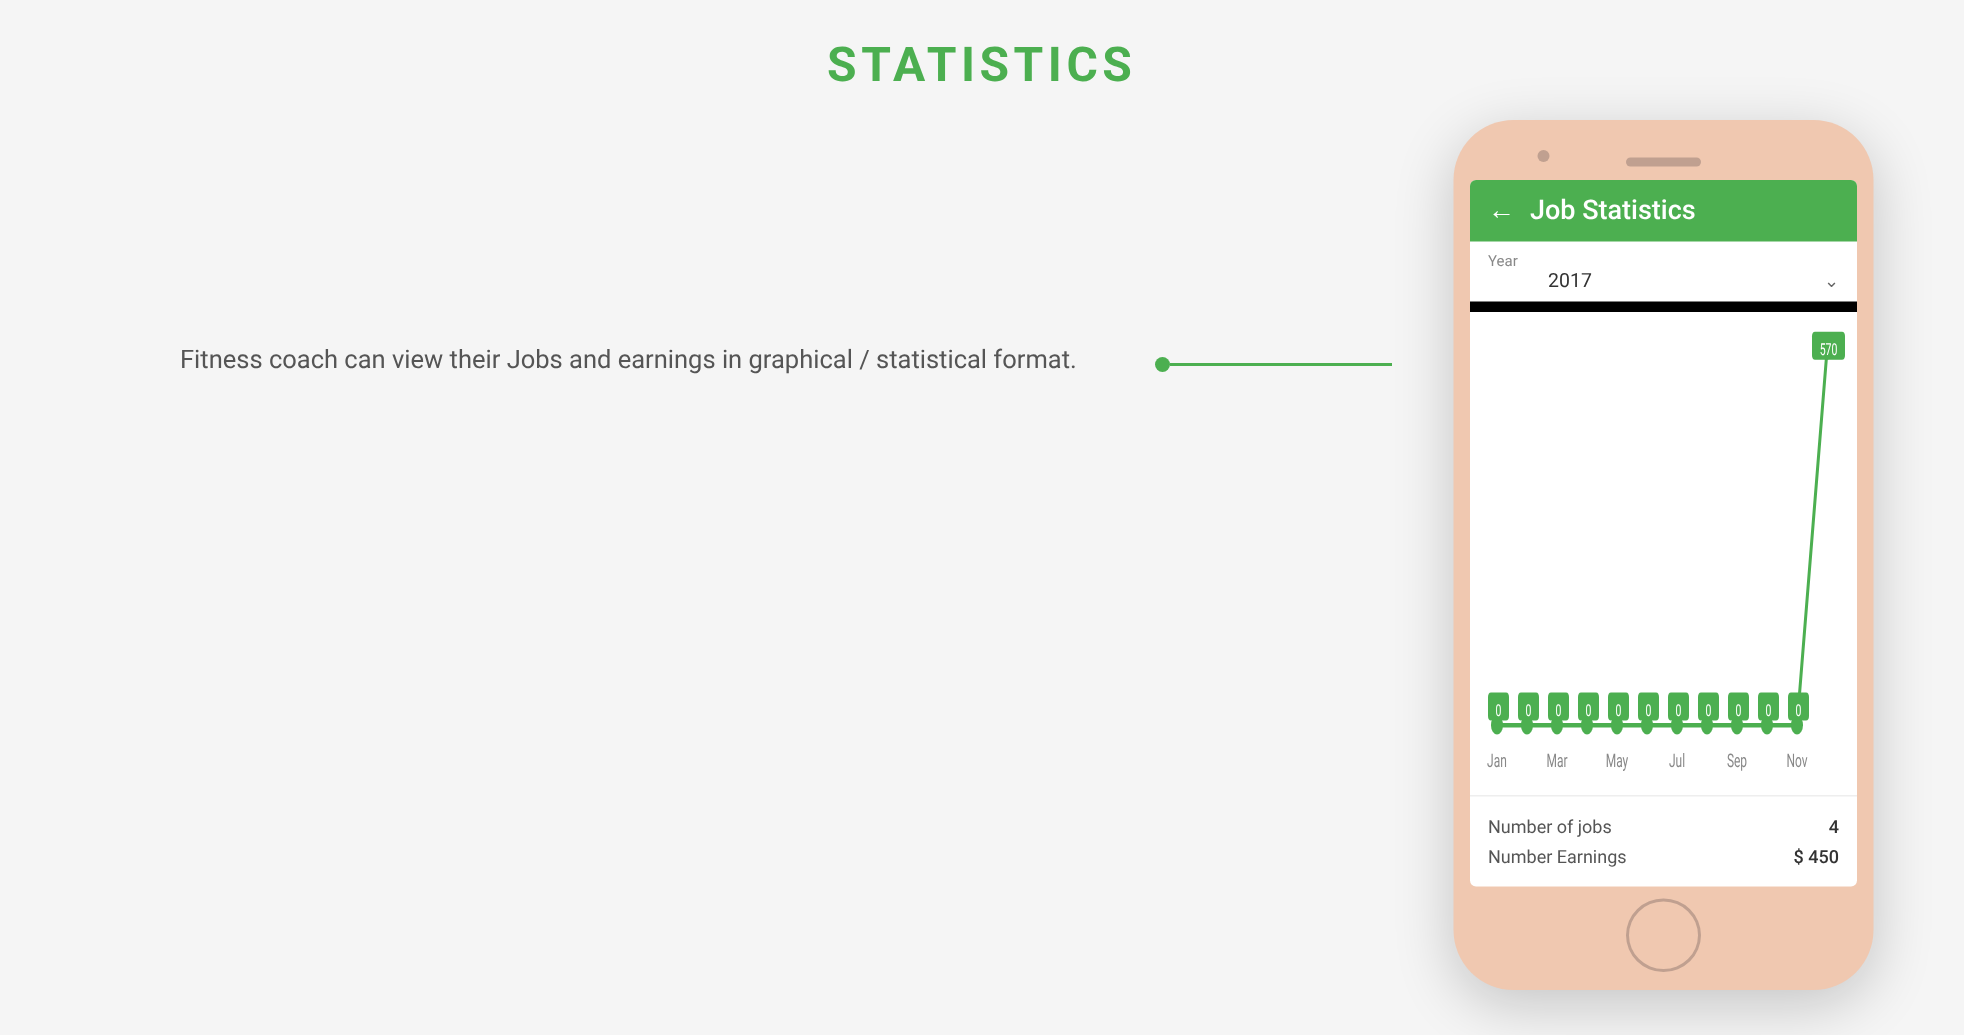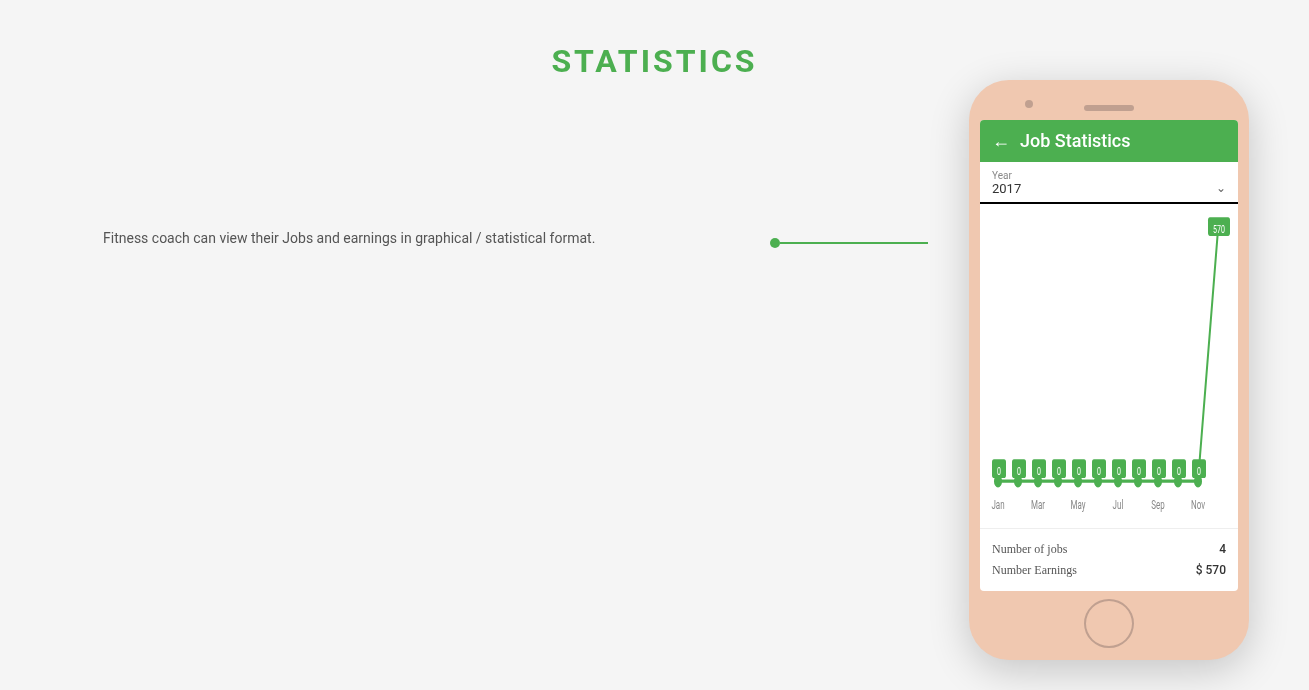--- a/index.html
+++ b/index.html
@@ -8,33 +8,33 @@
       height: 690px;
       background: #f5f5f5;
       font-family: -apple-system, BlinkMacSystemFont, 'Segoe UI', Roboto, sans-serif;
       overflow: hidden;
       position: relative;
     }
 
     
     .page-title {
       text-align: center;
-      padding-top: 42px;
+      padding-top: 24px;
       font-size: 32px;
       font-weight: 700;
       color: #4caf50;
       letter-spacing: 3px;
     }
 
     
     .description {
       position: absolute;
       top: 230px;
-      left: 103px;
-      font-size: 14px;
+      left: 120px;
+      font-size: 17px;
       color: #555;
     }
 
     
     .connector {
       position: absolute;
       top: 238px;
       left: 770px;
       display: flex;
       align-items: center;
@@ -120,31 +120,32 @@
       color: white;
     }
     .app-header-title {
       font-size: 18px;
       font-weight: 500;
     }
 
     
     .year-selector {
       padding: 8px 12px 6px;
-      border-bottom: 2px solid #000000;
+      border-bottom: 7px solid #000000;
       flex-shrink: 0;
     }
     .year-label {
       font-size: 10px;
       color: #888;
     }
     .year-value-row {
       display: flex;
       justify-content: space-between;
       align-items: center;
+      margin-left: 40px;
     }
     .year-value {
       font-size: 13px;
       color: #333;
     }
     .chevron-down {
       font-size: 12px;
       color: #666;
     }
 
@@ -169,21 +170,20 @@
     }
     .stat-row {
       display: flex;
       justify-content: space-between;
       align-items: center;
       padding: 3px 0;
     }
     .stat-label {
       font-size: 12px;
       color: #555;
-      font-family: Liberation Serif, serif;
     }
     .stat-value {
       font-size: 12px;
       color: #333;
       font-weight: 500;
     }
 
     
     .phone-bottom {
       margin-top: 8px;
@@ -289,19 +289,19 @@
       </svg>
     </div>
 
     <div class="stats-section">
       <div class="stat-row">
         <span class="stat-label">Number of jobs</span>
         <span class="stat-value">4</span>
       </div>
       <div class="stat-row">
         <span class="stat-label">Number Earnings</span>
-        <span class="stat-value">$ 570</span>
+        <span class="stat-value">$ 450</span>
       </div>
     </div>
   </div>
 
   <div class="phone-bottom"></div>
 </div>
 
 </body></html>

